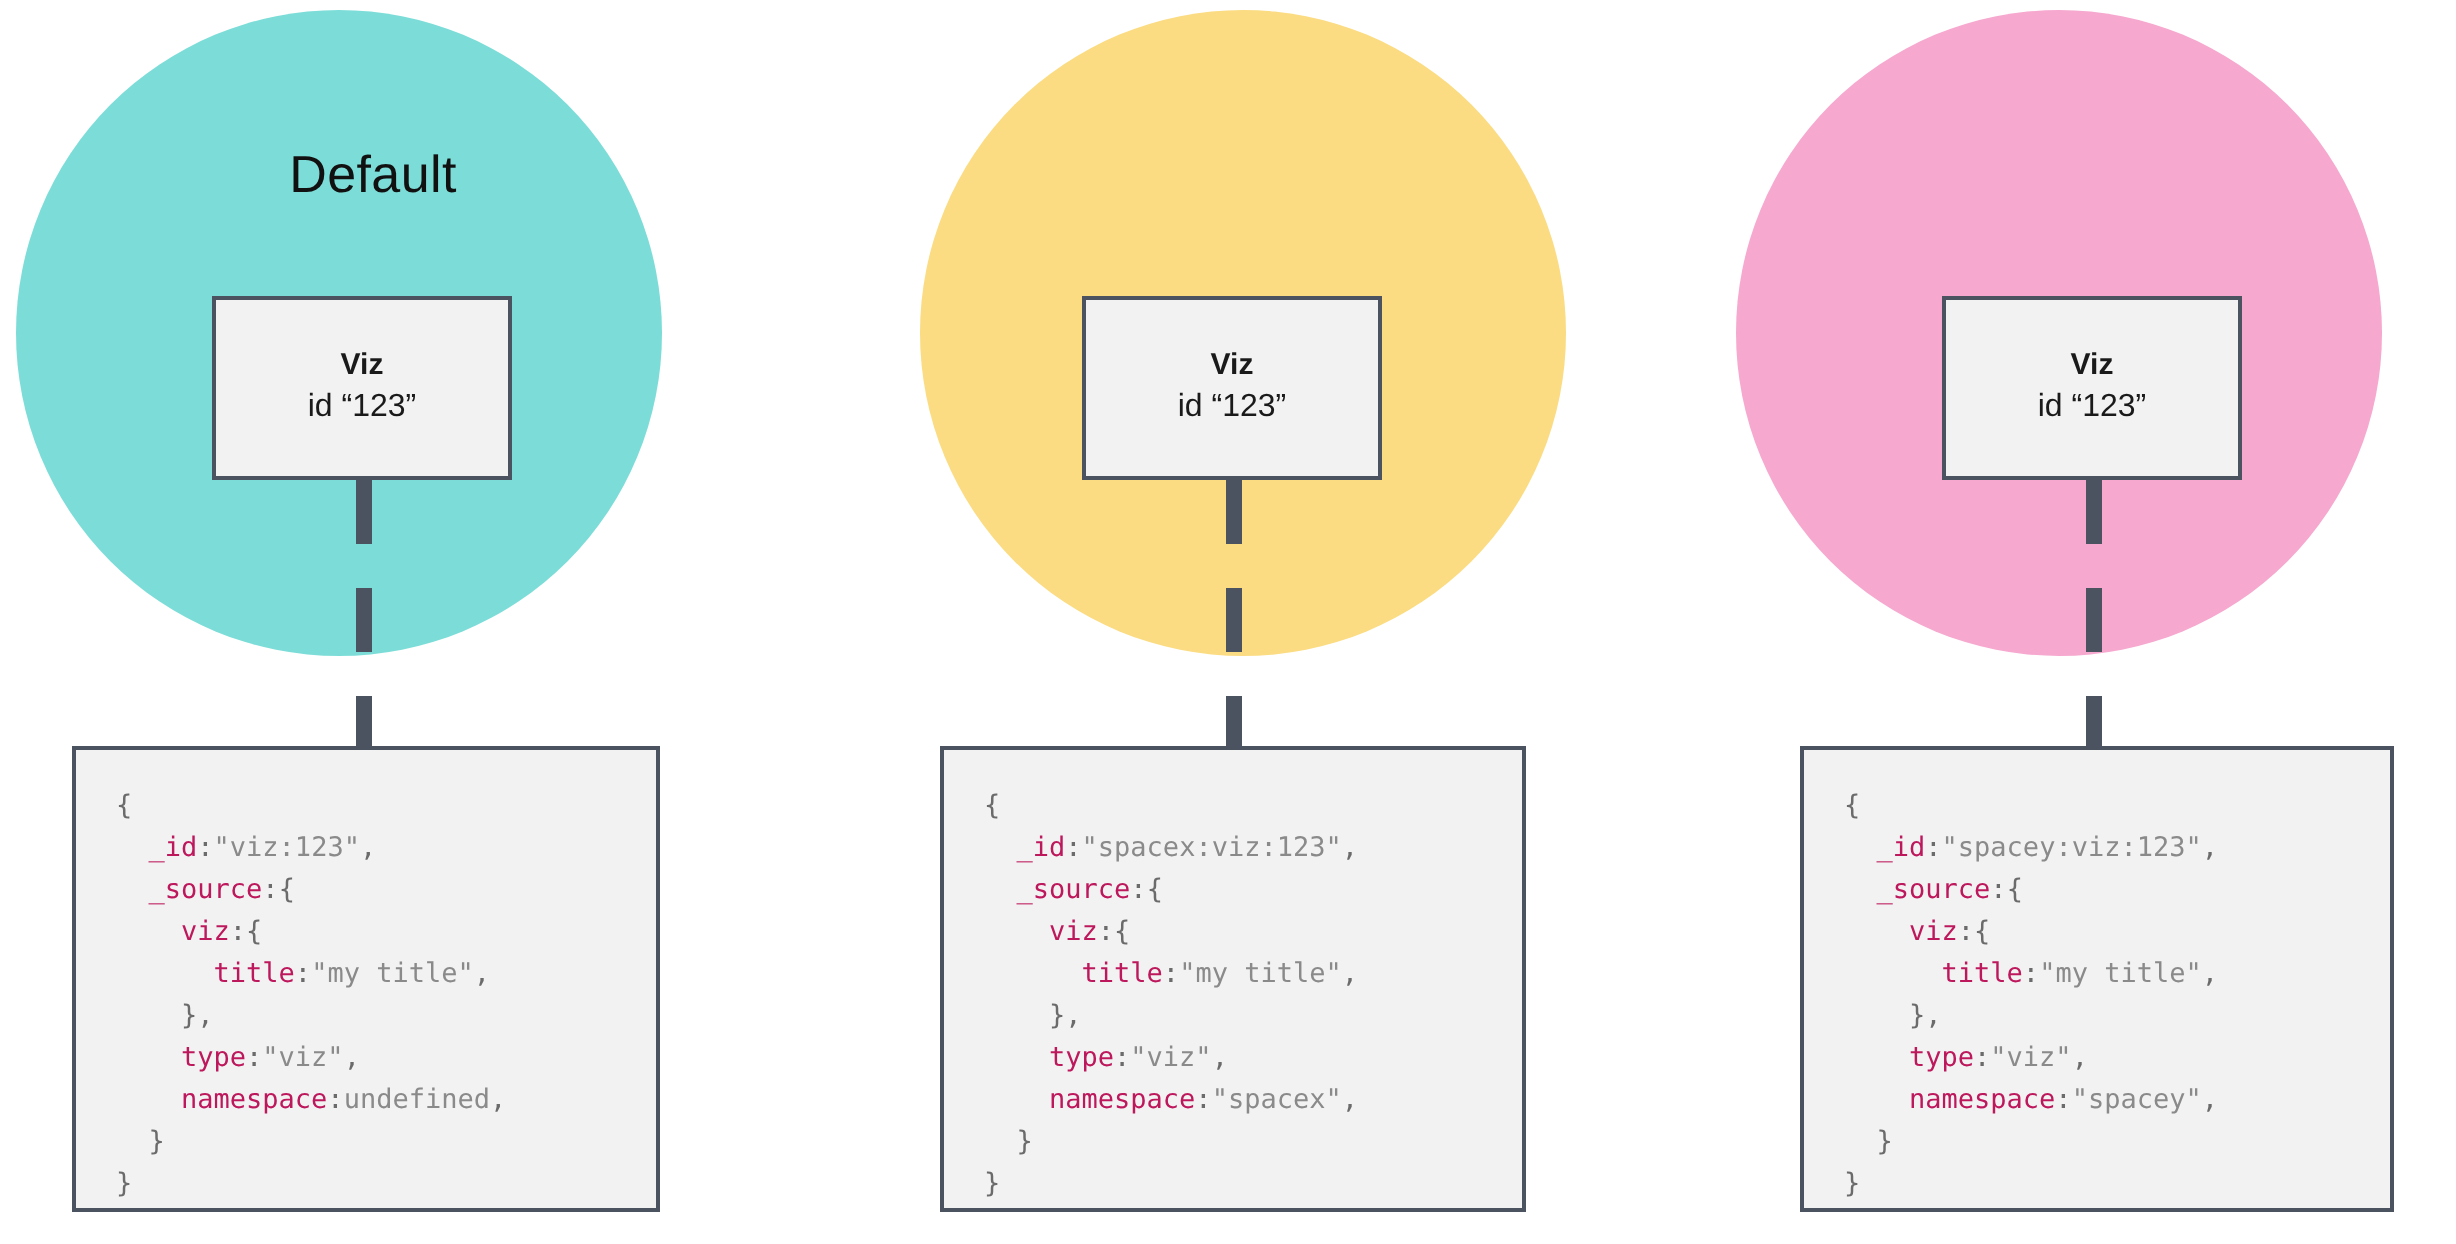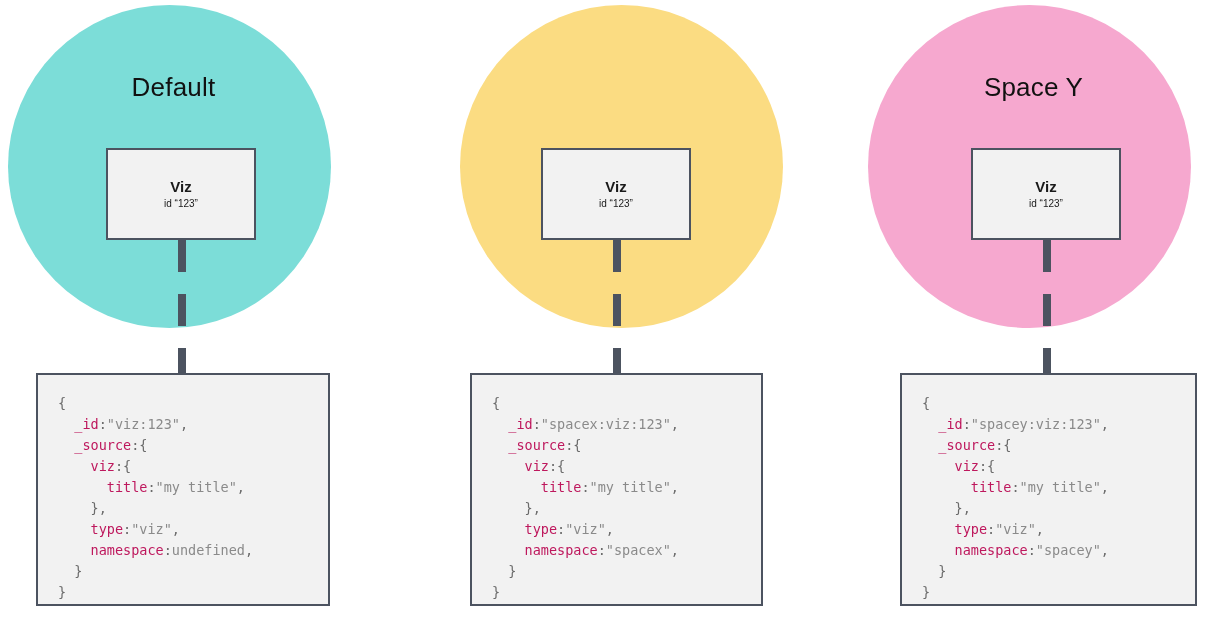--- a/index.html
+++ b/index.html
@@ -35,21 +35,21 @@
     width: 323px;
     height: 323px;
     border-radius: 50%;
   }
   .panel-2 .space-circle { left: 30px; }
   .panel-3 .space-circle { left: 8px; }
 
   .space-title {
     position: absolute;
     top: 72px;
-    left: 12px;
+    left: 25px;
     width: 323px;
     text-align: center;
     font-size: 26px;
     color: #111111;
     letter-spacing: 0.2px;
     white-space: nowrap;
   }
   .panel-2 .space-title { left: 30px; }
 
   .viz-box {
@@ -69,21 +69,21 @@
   .panel-2 .viz-box { left: 111px; }
   .panel-3 .viz-box { left: 111px; }
 
   .viz-title {
     font-size: 15px;
     font-weight: bold;
     color: #1a1a1a;
     line-height: 1.35;
   }
   .viz-sub {
-    font-size: 10px;
+    font-size: 16px;
     color: #1a1a1a;
     line-height: 1.35;
   }
 
   .connector {
     position: absolute;
     top: 240px;
     left: 178px;
     width: 8px;
     height: 134px;
@@ -152,21 +152,20 @@
         <line x1="4" y1="0" x2="4" y2="134" stroke="#4C5360" stroke-width="8" stroke-dasharray="32 22"></line>
       </svg>
     </div>
     <div class="code-box">
       <div class="code-lines"><div class="code-line"><span class="tok-punct">{</span></div><div class="code-line"><span class="tok-punct">  </span><span class="tok-key">_id</span><span class="tok-punct">:</span><span class="tok-str">"spacex:viz:123"</span><span class="tok-punct">,</span></div><div class="code-line"><span class="tok-punct">  </span><span class="tok-key">_source</span><span class="tok-punct">:</span><span class="tok-punct">{</span></div><div class="code-line"><span class="tok-punct">    </span><span class="tok-key">viz</span><span class="tok-punct">:</span><span class="tok-punct">{</span></div><div class="code-line"><span class="tok-punct">      </span><span class="tok-key">title</span><span class="tok-punct">:</span><span class="tok-str">"my title"</span><span class="tok-punct">,</span></div><div class="code-line"><span class="tok-punct">    </span><span class="tok-punct">},</span></div><div class="code-line"><span class="tok-punct">    </span><span class="tok-key">type</span><span class="tok-punct">:</span><span class="tok-str">"viz"</span><span class="tok-punct">,</span></div><div class="code-line"><span class="tok-punct">    </span><span class="tok-key">namespace</span><span class="tok-punct">:</span><span class="tok-str">"spacex"</span><span class="tok-punct">,</span></div><div class="code-line"><span class="tok-punct">  </span><span class="tok-punct">}</span></div><div class="code-line"><span class="tok-punct">}</span></div></div>
     </div>
   </div>
 
   <div class="panel panel-3">
     <div class="space-circle" style="background: rgb(246, 168, 207);"></div>
-    <div class="space-title">Space Y</div>
     <div class="viz-box">
       <div class="viz-title">Viz</div>
       <div class="viz-sub">id “123”</div>
     </div>
     <div class="connector">
       <svg width="8" height="134" viewBox="0 0 8 134" xmlns="http://www.w3.org/2000/svg">
         <line x1="4" y1="0" x2="4" y2="134" stroke="#4C5360" stroke-width="8" stroke-dasharray="32 22"></line>
       </svg>
     </div>
     <div class="code-box">

